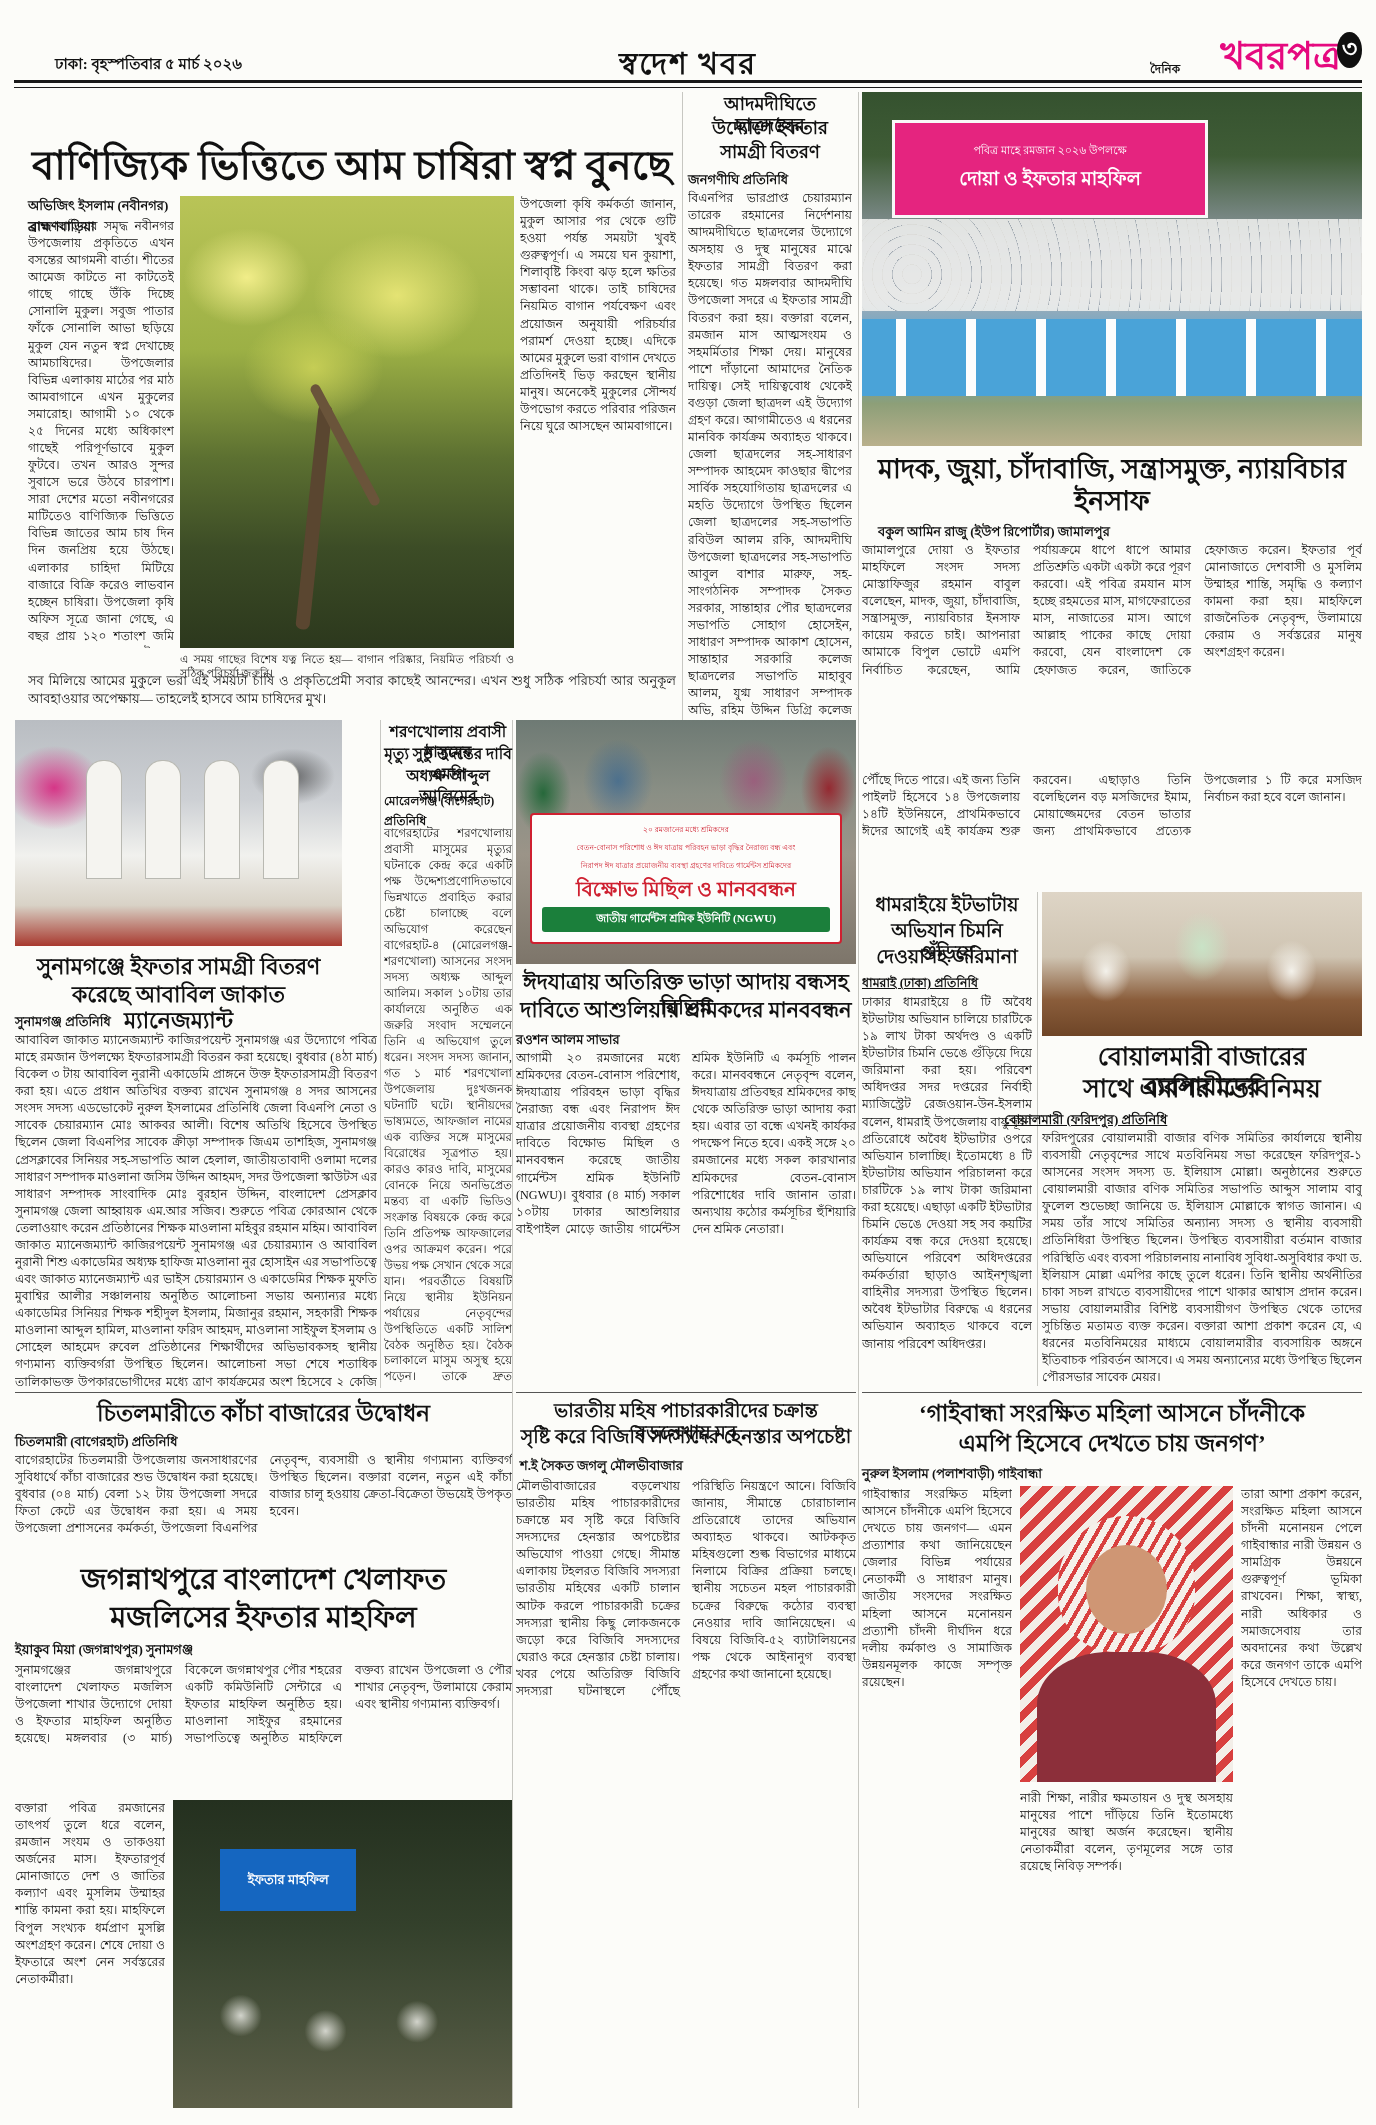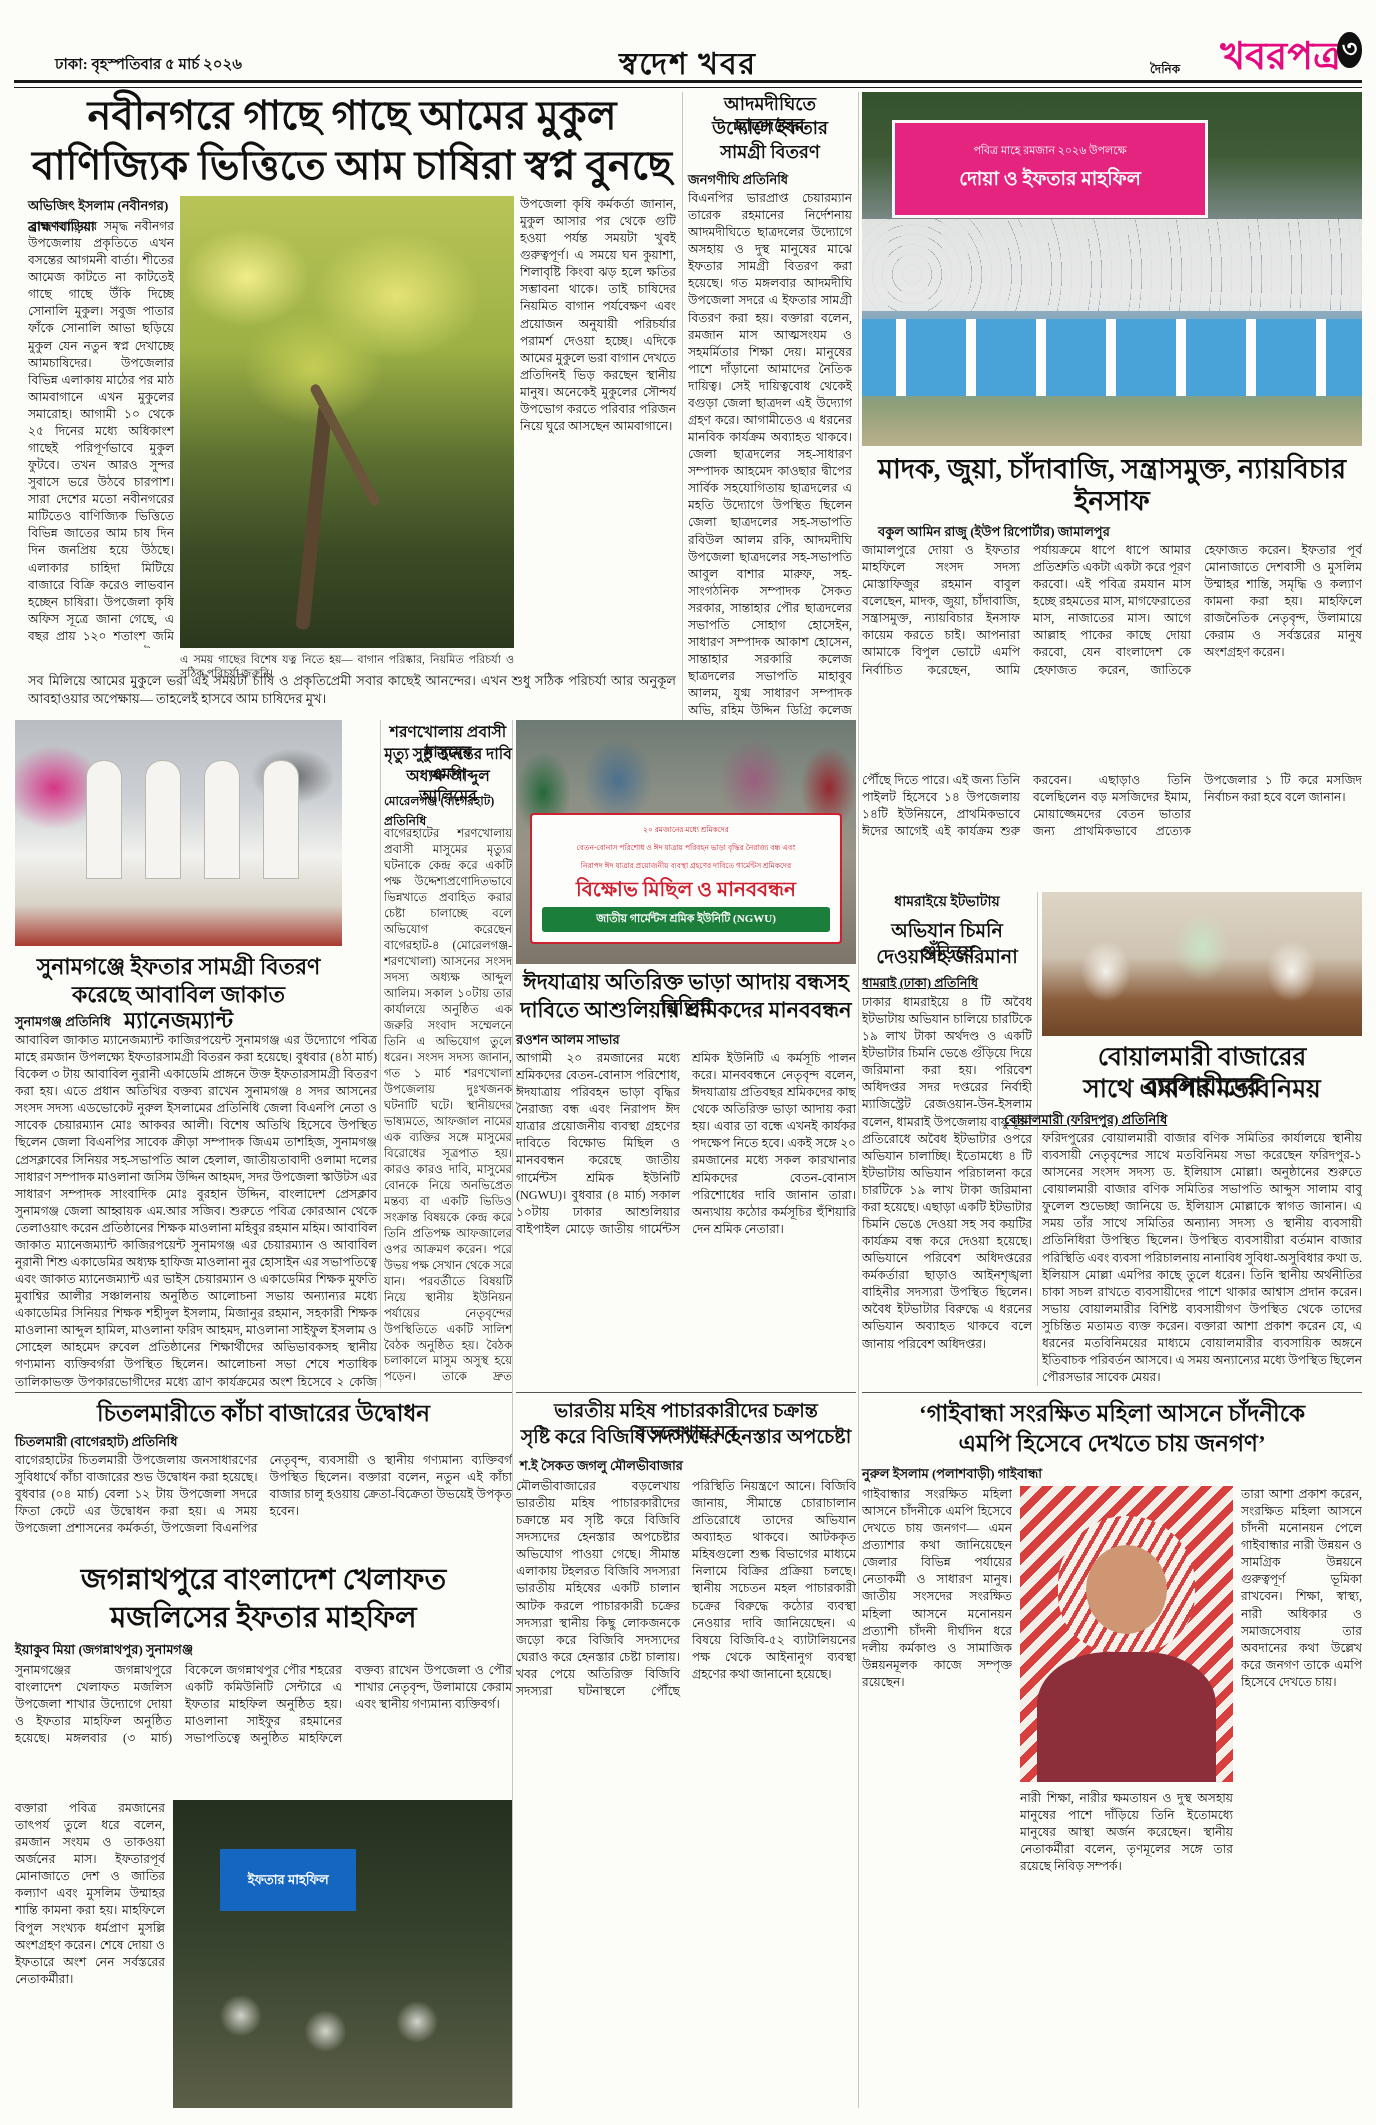--- a/index.html
+++ b/index.html
@@ -105,21 +105,20 @@
     <div class="logo-circle">৩</div>
   </div>
   <div class="abs rule-double" style="left:14px;top:80px;width:1348px;"></div>
 
   <div class="abs vrule" style="left:682px;top:92px;height:674px;"></div>
   <div class="abs vrule" style="left:858px;top:92px;height:2016px;"></div>
   <div class="abs vrule" style="left:512px;top:720px;height:1388px;"></div>
   <div class="abs vrule" style="left:380px;top:720px;height:668px;"></div>
   <div class="abs vrule" style="left:1037px;top:892px;height:494px;"></div>
 
-  <div class="abs hl hl-xl" style="left:28px;top:92px;width:648px;">নবীনগরে গাছে গাছে আমের মুকুল</div>
   <div class="abs hl hl-xl" style="left:28px;top:142px;width:648px;">বাণিজ্যিক ভিত্তিতে আম চাষিরা স্বপ্ন বুনছে</div>
   <div class="abs byline" style="left:28px;top:196px;width:146px;">অভিজিৎ ইসলাম (নবীনগর) ব্রাহ্মণবাড়িয়া</div>
   <div class="abs body-txt" style="left:28px;top:218px;width:146px;height:430px;">ব্রাহ্মণবাড়িয়ার সমৃদ্ধ নবীনগর উপজেলায় প্রকৃতিতে এখন বসন্তের আগমনী বার্তা। শীতের আমেজ কাটতে না কাটতেই গাছে গাছে উঁকি দিচ্ছে সোনালি মুকুল। সবুজ পাতার ফাঁকে সোনালি আভা ছড়িয়ে মুকুল যেন নতুন স্বপ্ন দেখাচ্ছে আমচাষিদের। উপজেলার বিভিন্ন এলাকায় মাঠের পর মাঠ আমবাগানে এখন মুকুলের সমারোহ। আগামী ১০ থেকে ২৫ দিনের মধ্যে অধিকাংশ গাছেই পরিপূর্ণভাবে মুকুল ফুটবে। তখন আরও সুন্দর সুবাসে ভরে উঠবে চারপাশ। সারা দেশের মতো নবীনগরের মাটিতেও বাণিজ্যিক ভিত্তিতে বিভিন্ন জাতের আম চাষ দিন দিন জনপ্রিয় হয়ে উঠছে। এলাকার চাহিদা মিটিয়ে বাজারে বিক্রি করেও লাভবান হচ্ছেন চাষিরা। উপজেলা কৃষি অফিস সূত্রে জানা গেছে, এ বছর প্রায় ১২০ শতাংশ জমি ওপর গড়ে তোলা ছোট বড় অসংখ্য বাগানে আম্রপালি, বারি-৪, বারি-৮, থ্রি টেস্ট, কিউজাই, চিয়াংমাইসহ বিভিন্ন জাতের আমের চাষ হয়েছে। আবহাওয়া অনুকূলে থাকায় এবার ভালো ফলনের আশা করছেন চাষিরা।</div>
   <div class="abs photo ph-mango" style="left:180px;top:196px;width:334px;height:452px;">
     <div class="trunk"></div>
     <div class="branch"></div>
   </div>
   <div class="abs caption" style="left:180px;top:652px;width:334px;height:34px;">এ সময় গাছের বিশেষ যত্ন নিতে হয়— বাগান পরিষ্কার, নিয়মিত পরিচর্যা ও সঠিক পরিচর্যা জরুরি।</div>
   <div class="abs body-txt" style="left:520px;top:196px;width:156px;height:452px;">উপজেলা কৃষি কর্মকর্তা জানান, মুকুল আসার পর থেকে গুটি হওয়া পর্যন্ত সময়টা খুবই গুরুত্বপূর্ণ। এ সময়ে ঘন কুয়াশা, শিলাবৃষ্টি কিংবা ঝড় হলে ক্ষতির সম্ভাবনা থাকে। তাই চাষিদের নিয়মিত বাগান পর্যবেক্ষণ এবং প্রয়োজন অনুযায়ী পরিচর্যার পরামর্শ দেওয়া হচ্ছে। এদিকে আমের মুকুলে ভরা বাগান দেখতে প্রতিদিনই ভিড় করছেন স্থানীয় মানুষ। অনেকেই মুকুলের সৌন্দর্য উপভোগ করতে পরিবার পরিজন নিয়ে ঘুরে আসছেন আমবাগানে।</div>
   <div class="abs body-txt" style="left:28px;top:672px;width:648px;height:44px;font-size:13px;">সব মিলিয়ে আমের মুকুলে ভরা এই সময়টা চাষি ও প্রকৃতিপ্রেমী সবার কাছেই আনন্দের। এখন শুধু সঠিক পরিচর্যা আর অনুকূল আবহাওয়ার অপেক্ষায়— তাহলেই হাসবে আম চাষিদের মুখ।</div>
@@ -167,21 +166,21 @@
       <div class="ns">নিরাপদ ঈদ যাত্রার প্রয়োজনীয় ব্যবস্থা গ্রহণের দাবিতে গার্মেন্টস শ্রমিকদের</div>
       <div class="nmain">বিক্ষোভ মিছিল ও মানববন্ধন</div>
       <div class="norg">জাতীয় গার্মেন্টস শ্রমিক ইউনিটি (NGWU)</div>
     </div>
   </div>
   <div class="abs hl" style="left:516px;top:970px;width:340px;font-size:21px;">ঈদযাত্রায় অতিরিক্ত ভাড়া আদায় বন্ধসহ বিভিন্ন</div>
   <div class="abs hl" style="left:516px;top:998px;width:340px;font-size:21px;">দাবিতে আশুলিয়ায় শ্রমিকদের মানববন্ধন</div>
   <div class="abs byline" style="left:516px;top:1030px;">রওশন আলম সাভার</div>
   <div class="abs body-txt cols2" style="left:516px;top:1050px;width:340px;height:336px;">আগামী ২০ রমজানের মধ্যে শ্রমিকদের বেতন-বোনাস পরিশোধ, ঈদযাত্রায় পরিবহন ভাড়া বৃদ্ধির নৈরাজ্য বন্ধ এবং নিরাপদ ঈদ যাত্রার প্রয়োজনীয় ব্যবস্থা গ্রহণের দাবিতে বিক্ষোভ মিছিল ও মানববন্ধন করেছে জাতীয় গার্মেন্টস শ্রমিক ইউনিটি (NGWU)। বুধবার (৪ মার্চ) সকাল ১০টায় ঢাকার আশুলিয়ার বাইপাইল মোড়ে জাতীয় গার্মেন্টস শ্রমিক ইউনিটি এ কর্মসূচি পালন করে। মানববন্ধনে নেতৃবৃন্দ বলেন, ঈদযাত্রায় প্রতিবছর শ্রমিকদের কাছ থেকে অতিরিক্ত ভাড়া আদায় করা হয়। এবার তা বন্ধে এখনই কার্যকর পদক্ষেপ নিতে হবে। একই সঙ্গে ২০ রমজানের মধ্যে সকল কারখানার শ্রমিকদের বেতন-বোনাস পরিশোধের দাবি জানান তারা। অন্যথায় কঠোর কর্মসূচির হুঁশিয়ারি দেন শ্রমিক নেতারা।</div>
 
-  <div class="abs hl" style="left:862px;top:894px;width:170px;font-size:14px;text-align:center;">ধামরাইয়ে ইটভাটায়</div>
+  <div class="abs hl" style="left:862px;top:894px;width:170px;font-size:19px;text-align:center;">ধামরাইয়ে ইটভাটায়</div>
   <div class="abs hl" style="left:862px;top:920px;width:170px;font-size:19px;">অভিযান চিমনি গুঁড়িয়ে</div>
   <div class="abs hl" style="left:862px;top:946px;width:170px;font-size:19px;">দেওয়াসহ জরিমানা</div>
   <div class="abs byline u" style="left:862px;top:974px;width:170px;font-size:12.5px;">ধামরাই (ঢাকা) প্রতিনিধি</div>
   <div class="abs body-txt" style="left:862px;top:994px;width:170px;height:392px;">ঢাকার ধামরাইয়ে ৪ টি অবৈধ ইটভাটায় অভিযান চালিয়ে চারটিকে ১৯ লাখ টাকা অর্থদণ্ড ও একটি ইটভাটার চিমনি ভেঙে গুঁড়িয়ে দিয়ে জরিমানা করা হয়। পরিবেশ অধিদপ্তর সদর দপ্তরের নির্বাহী ম্যাজিস্ট্রেট রেজওয়ান-উন-ইসলাম বলেন, ধামরাই উপজেলায় বায়ু দূষণ প্রতিরোধে অবৈধ ইটভাটার ওপরে অভিযান চালাচ্ছি। ইতোমধ্যে ৪ টি ইটভাটায় অভিযান পরিচালনা করে চারটিকে ১৯ লাখ টাকা জরিমানা করা হয়েছে। এছাড়া একটি ইটভাটার চিমনি ভেঙে দেওয়া সহ সব কয়টির কার্যক্রম বন্ধ করে দেওয়া হয়েছে। অভিযানে পরিবেশ অধিদপ্তরের কর্মকর্তারা ছাড়াও আইনশৃঙ্খলা বাহিনীর সদস্যরা উপস্থিত ছিলেন। অবৈধ ইটভাটার বিরুদ্ধে এ ধরনের অভিযান অব্যাহত থাকবে বলে জানায় পরিবেশ অধিদপ্তর।</div>
 
   <div class="abs photo ph-meet" style="left:1042px;top:892px;width:320px;height:144px;"></div>
   <div class="abs hl" style="left:1042px;top:1042px;width:320px;font-size:25px;">বোয়ালমারী বাজারের ব্যবসায়ীদের</div>
   <div class="abs hl" style="left:1042px;top:1074px;width:320px;font-size:25px;">সাথে এমপির মতবিনিময়</div>
   <div class="abs byline u" style="left:988px;top:1110px;margin-left:16px;">বোয়ালমারী (ফরিদপুর) প্রতিনিধি</div>
   <div class="abs body-txt" style="left:1042px;top:1130px;width:320px;height:256px;">ফরিদপুরের বোয়ালমারী বাজার বণিক সমিতির কার্যালয়ে স্থানীয় ব্যবসায়ী নেতৃবৃন্দের সাথে মতবিনিময় সভা করেছেন ফরিদপুর-১ আসনের সংসদ সদস্য ড. ইলিয়াস মোল্লা। অনুষ্ঠানের শুরুতে বোয়ালমারী বাজার বণিক সমিতির সভাপতি আব্দুস সালাম বাবু ফুলেল শুভেচ্ছা জানিয়ে ড. ইলিয়াস মোল্লাকে স্বাগত জানান। এ সময় তাঁর সাথে সমিতির অন্যান্য সদস্য ও স্থানীয় ব্যবসায়ী প্রতিনিধিরা উপস্থিত ছিলেন। উপস্থিত ব্যবসায়ীরা বর্তমান বাজার পরিস্থিতি এবং ব্যবসা পরিচালনায় নানাবিধ সুবিধা-অসুবিধার কথা ড. ইলিয়াস মোল্লা এমপির কাছে তুলে ধরেন। তিনি স্থানীয় অর্থনীতির চাকা সচল রাখতে ব্যবসায়ীদের পাশে থাকার আশ্বাস প্রদান করেন। সভায় বোয়ালমারীর বিশিষ্ট ব্যবসায়ীগণ উপস্থিত থেকে তাদের সুচিন্তিত মতামত ব্যক্ত করেন। বক্তারা আশা প্রকাশ করেন যে, এ ধরনের মতবিনিময়ের মাধ্যমে বোয়ালমারীর ব্যবসায়িক অঙ্গনে ইতিবাচক পরিবর্তন আসবে। এ সময় অন্যান্যের মধ্যে উপস্থিত ছিলেন পৌরসভার সাবেক মেয়র।</div>

